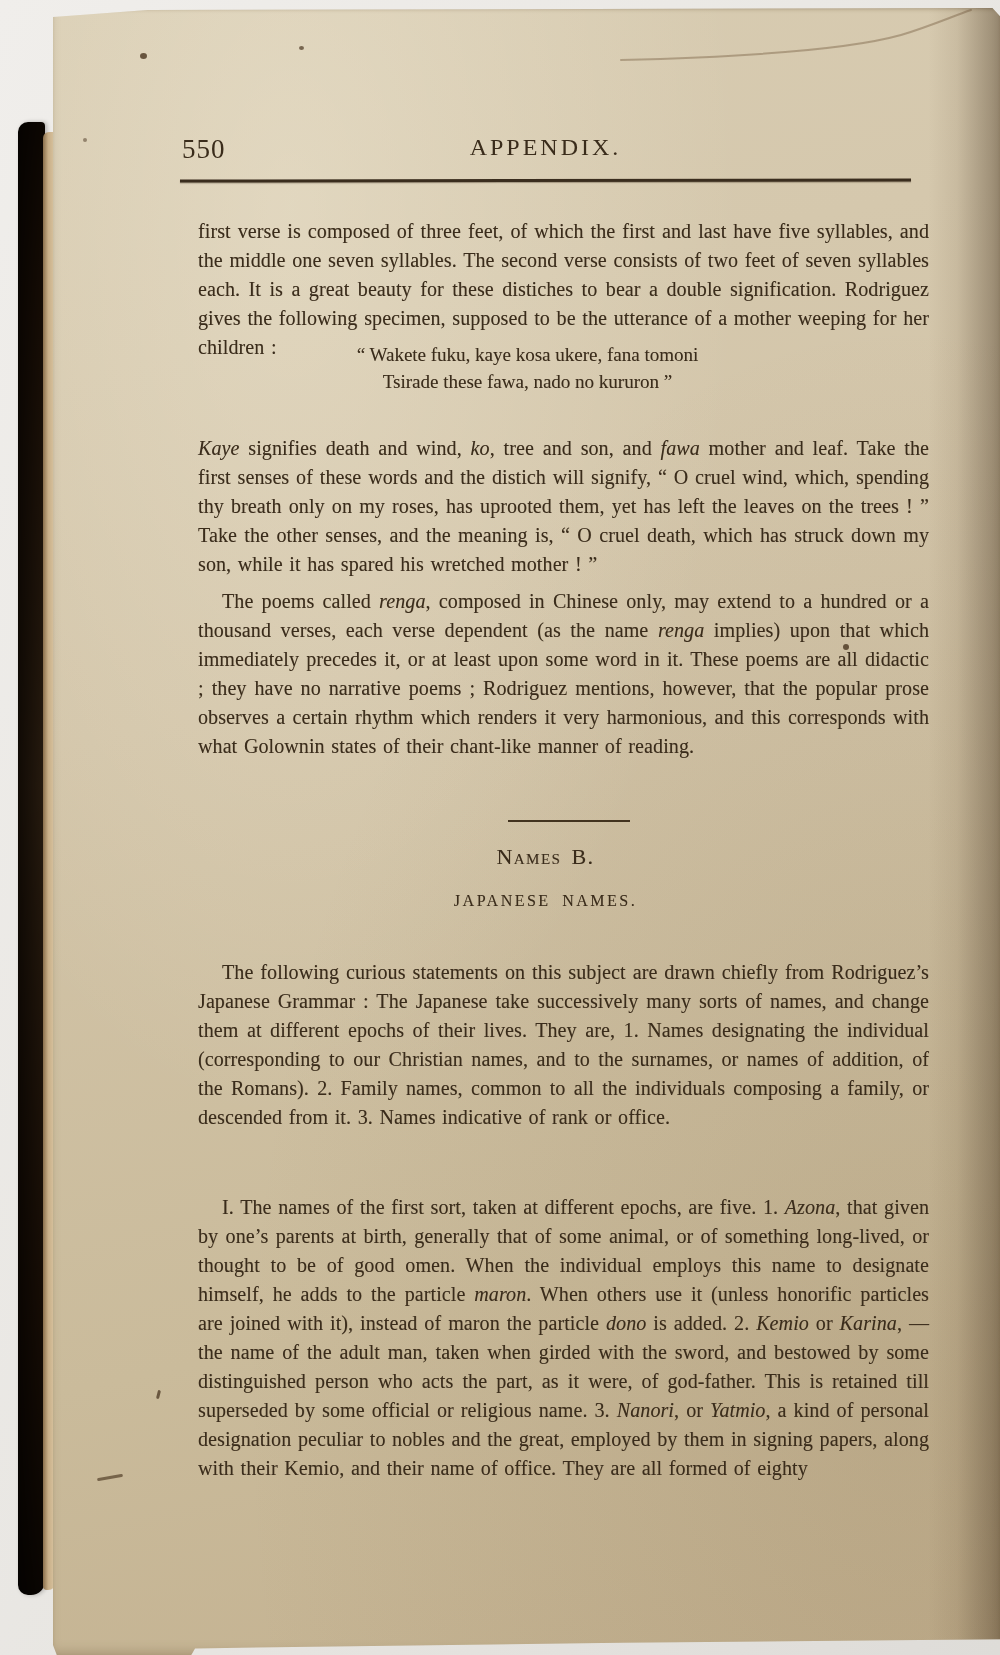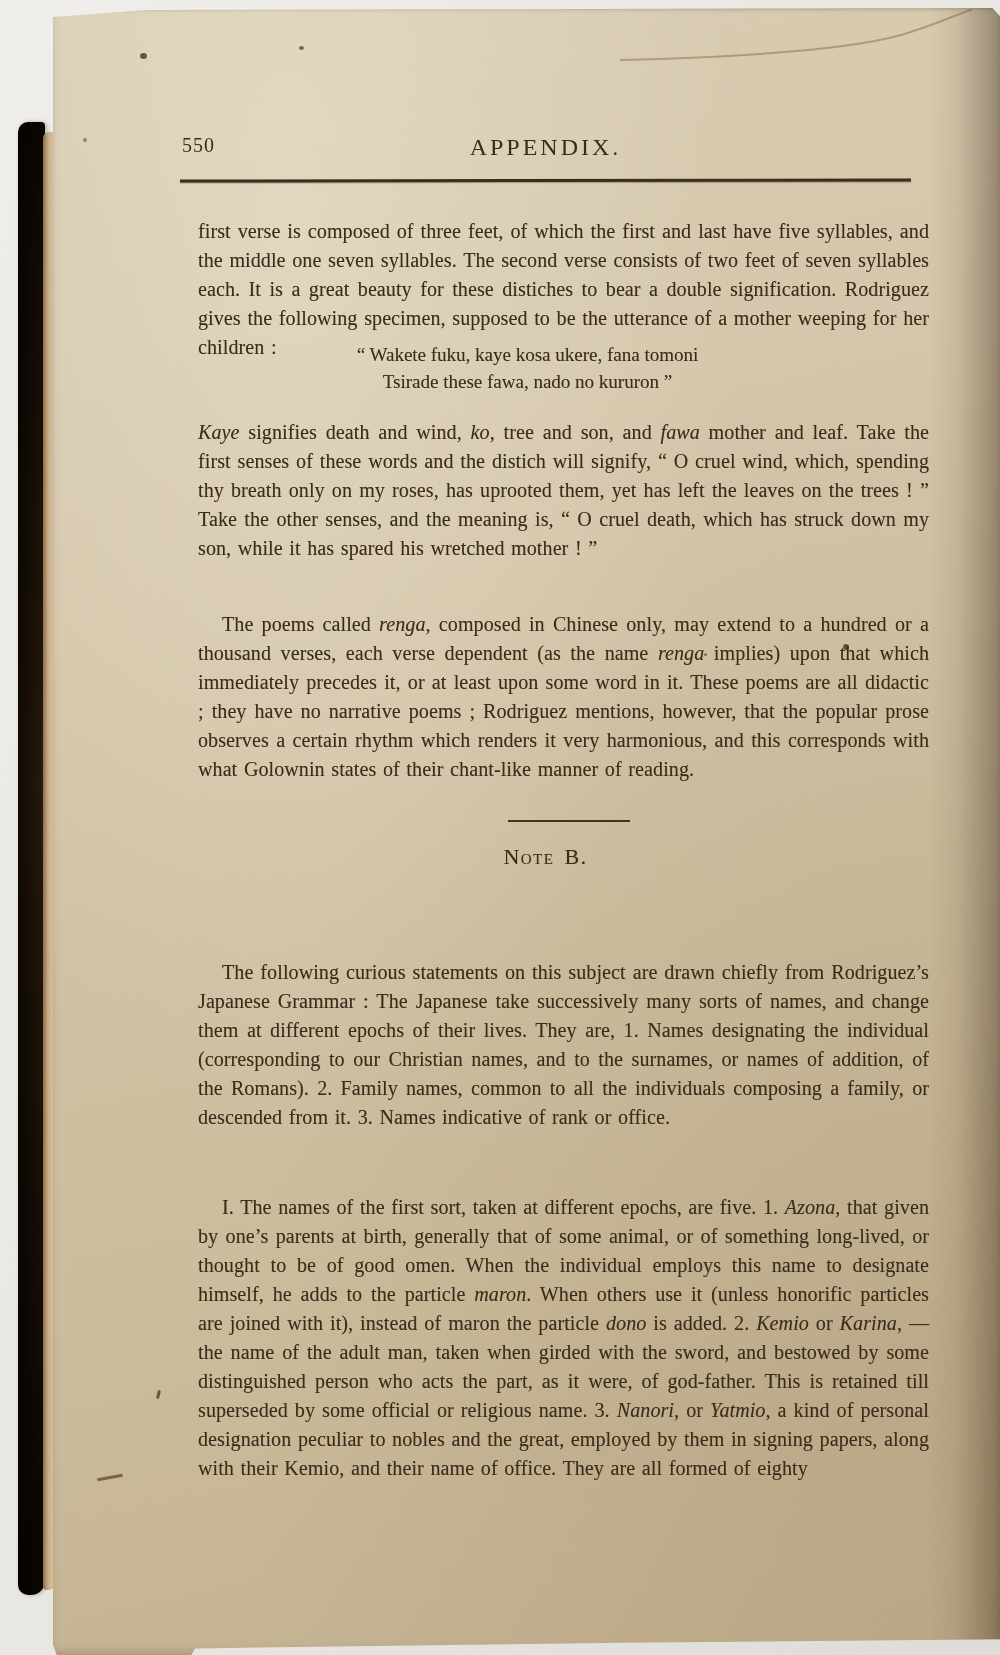--- a/index.html
+++ b/index.html
@@ -52,21 +52,21 @@
   .s2{left:30px;top:130px;width:4px;height:4px;opacity:.5;}
   .s3{left:44px;top:1468px;width:26px;height:3px;border-radius:2px;transform:rotate(-10deg);opacity:.65;}
   .s4{left:790px;top:636px;width:6px;height:6px;}
   .s5{left:651px;top:645px;width:3px;height:3px;opacity:.6;}
   .s6{left:104px;top:1382px;width:3px;height:9px;border-radius:2px;transform:rotate(14deg);opacity:.75;}
   .s7{left:246px;top:38px;width:5px;height:4px;opacity:.7;}
 
   .pg-header{position:absolute;left:127px;top:126px;width:731px;}
   .pg-num{
     position:absolute;left:2px;top:0;
-    font-size:20px;letter-spacing:1px;font-weight:bold;font-weight:500;
+    font-size:27px;letter-spacing:1px;font-weight:bold;font-weight:500;
   }
   .run-head{
     display:block;text-align:center;
     font-size:24px;letter-spacing:3px;
   }
   .rule{
     position:absolute;left:127px;top:171px;width:731px;height:2.5px;
     background:#3a2d1e;box-shadow:0 1px 1px rgba(60,45,28,.35);
     transform:rotate(-.08deg);
   }
@@ -76,22 +76,22 @@
     word-spacing:1.5px;letter-spacing:.1px;
     text-shadow:.3px .3px .5px rgba(58,44,28,.30);
   }
   .indent{text-indent:24px;}
   .p1{top:191px;}
   .quote{
     position:absolute;left:127px;top:333px;width:695px;
     text-align:center;font-size:19px;line-height:27px;
     text-shadow:.3px .3px .5px rgba(58,44,28,.30);
   }
-  .p2{top:392px;}
-  .p3{top:584px;}
+  .p2{top:408px;}
+  .p3{top:561px;}
   .divider{
     position:absolute;left:455px;top:812px;width:122px;height:2px;
     background:#42331f;
   }
   .note-title{
     position:absolute;left:127px;top:836px;width:731px;text-align:center;
     font-variant:small-caps;font-size:22px;letter-spacing:1.5px;word-spacing:3px;
     text-shadow:.3px .3px .5px rgba(58,44,28,.30);
   }
   .note-subtitle{
@@ -138,21 +138,22 @@
       <div>“ Wakete fuku, kaye kosa ukere, fana tomoni</div>
       <div>Tsirade these fawa, nado no kururon ”</div>
     </div>
 
     <p class="body p2"><i>Kaye</i><span> signifies death and wind, </span><i>ko</i><span>, tree and son, and </span><i>fawa</i><span> mother and leaf.  Take the first senses of these words and the distich will signify, “ O cruel wind, which, spending thy breath only on my roses, has uprooted them, yet has left the leaves on the trees ! ”  Take the other senses, and the meaning is, “ O cruel death, which has struck down my son, while it has spared his wretched mother ! ”</span></p>
 
     <p class="body p3 indent"><span>The poems called </span><i>renga</i><span>, composed in Chinese only, may extend to a hundred or a thousand verses, each verse dependent (as the name </span><i>renga</i><span> implies) upon that which immediately precedes it, or at least upon some word in it.  These poems are all didactic ; they have no narrative poems ;  Rodriguez mentions, however, that the popular prose observes a certain rhythm which renders it very harmonious, and this corresponds with what Golownin states of their chant-like manner of reading.</span></p>
 
     <div class="divider"></div>
 
-    <div class="note-title">Note B.</div>
+    <div class="note-title">Names B.</div>
+    <div class="note-subtitle">JAPANESE NAMES.</div>
 
     <p class="body p4 indent"><span>The following curious statements on this subject are drawn chiefly from Rodriguez’s Japanese Grammar :  The Japanese take successively many sorts of names, and change them at different epochs of their lives.  They are, 1. Names designating the individual (corresponding to our Christian names, and to the surnames, or names of addition, of the Romans).  2. Family names, common to all the individuals composing a family, or descended from it.  3. Names indicative of rank or office.</span></p>
 
     <p class="body p5 indent"><span>I. The names of the first sort, taken at different epochs, are five.  1. </span><i>Azona</i><span>, that given by one’s parents at birth, generally that of some animal, or of something long-lived, or thought to be of good omen.  When the individual employs this name to designate himself, he adds to the particle </span><i>maron</i><span>.  When others use it (unless honorific particles are joined with it), instead of maron the particle </span><i>dono</i><span> is added.  2. </span><i>Kemio</i><span> or </span><i>Karina</i><span>, — the name of the adult man, taken when girded with the sword, and bestowed by some distinguished person who acts the part, as it were, of god-father.  This is retained till superseded by some official or religious name.  3. </span><i>Nanori</i><span>, or </span><i>Yatmio</i><span>, a kind of personal designation peculiar to nobles and the great, employed by them in signing papers, along with their Kemio, and their name of office.  They are all formed of eighty</span></p>
 
     <div class="edge-shade"></div>
   </div>
 </div>
 
 </body></html>

